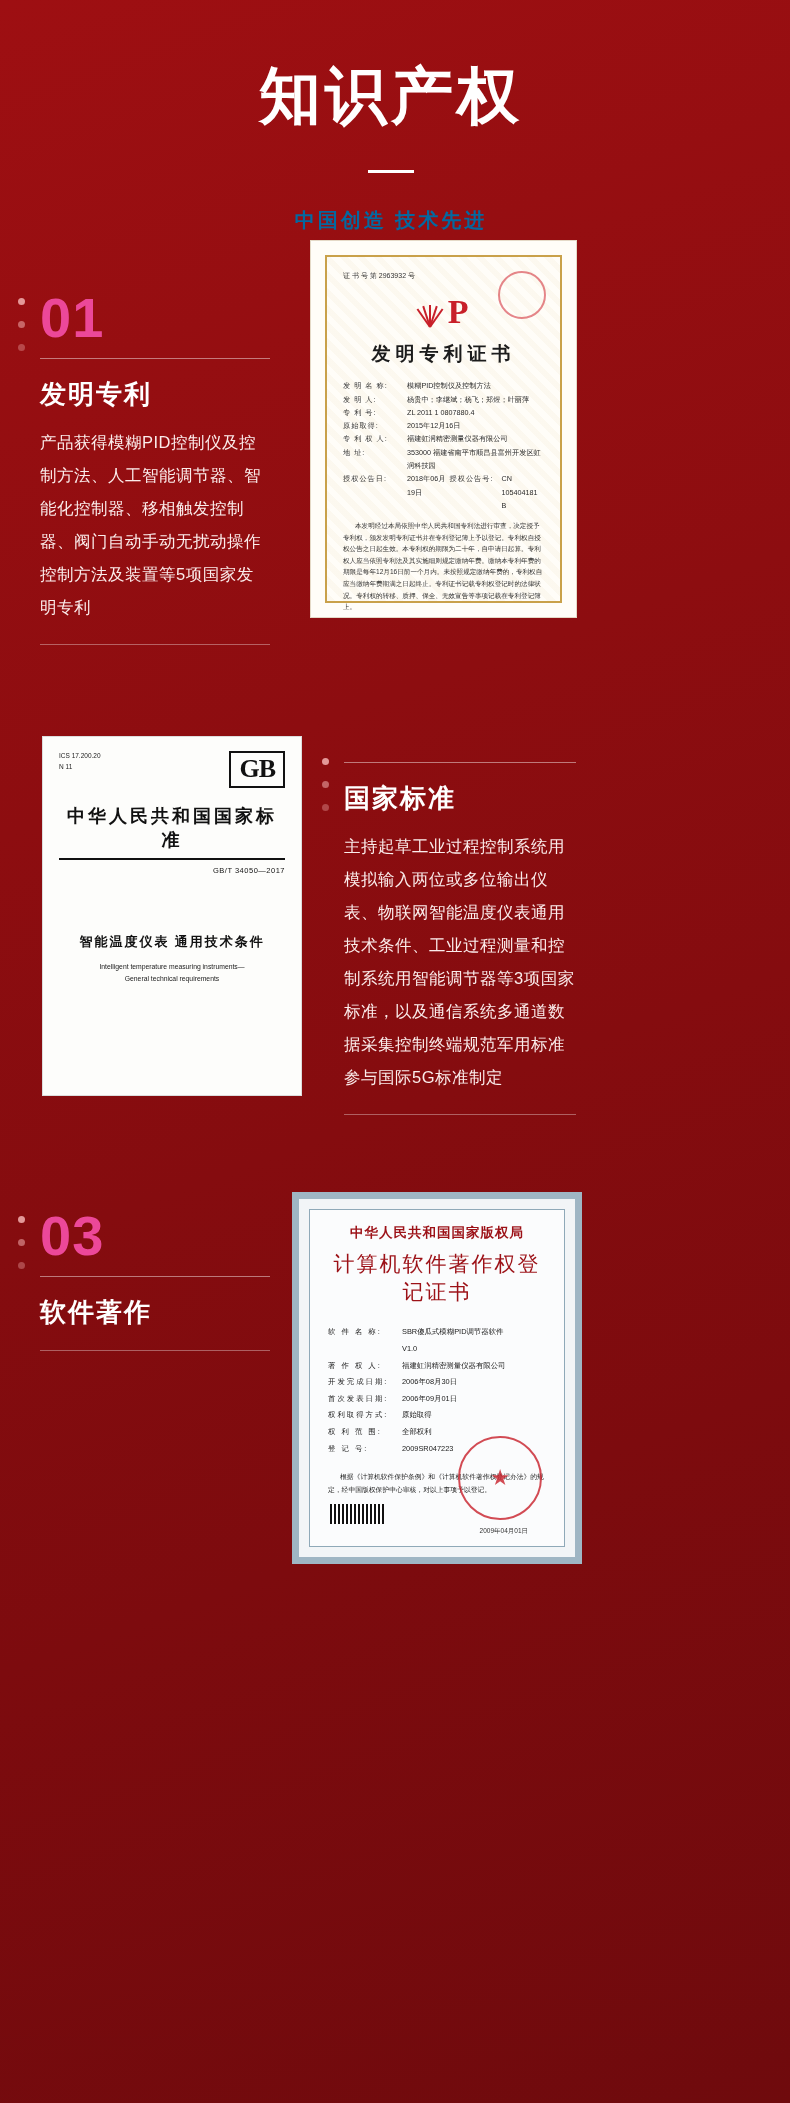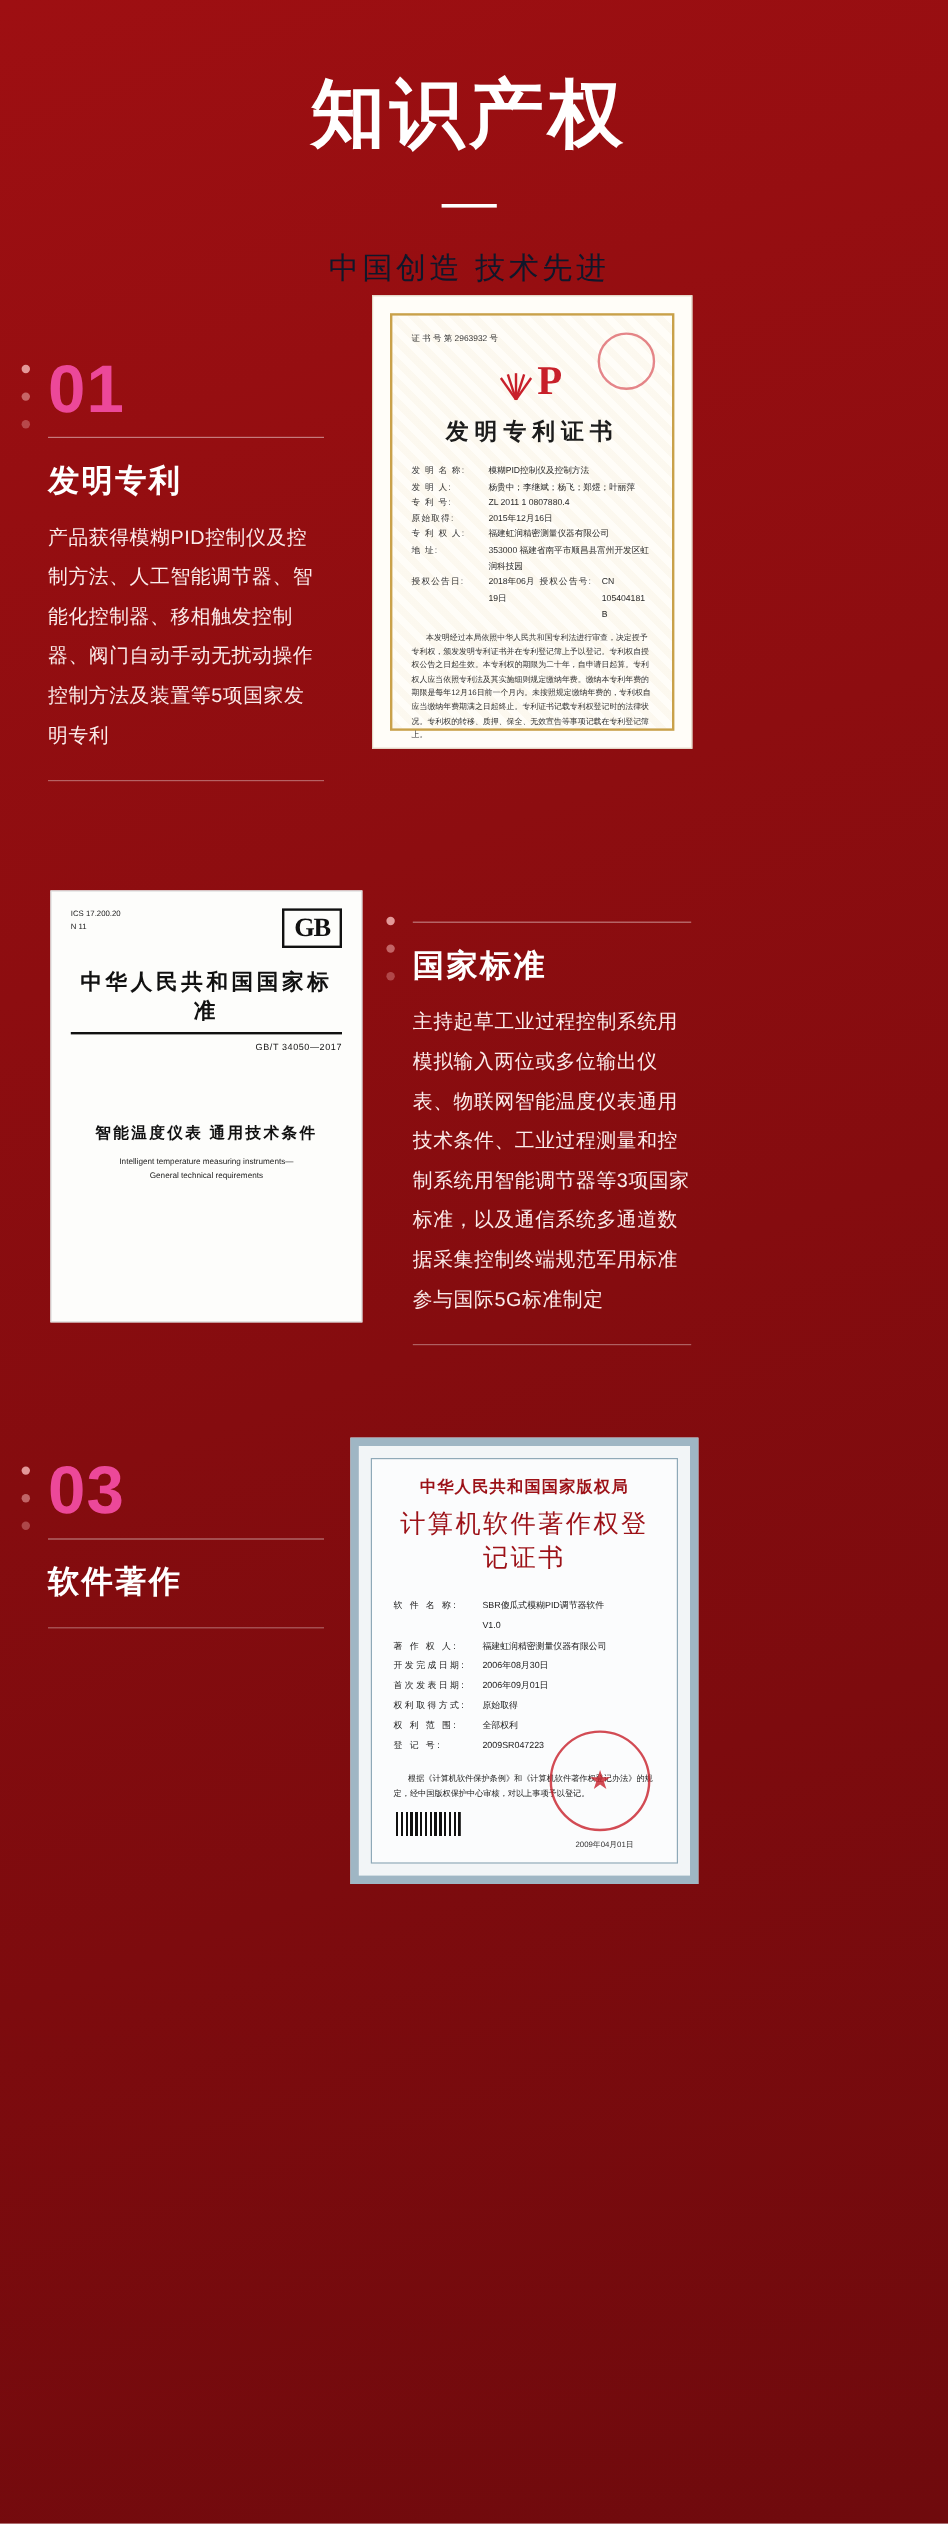--- a/index.html
+++ b/index.html
@@ -20,24 +20,24 @@
     font-size: 62px;
     font-weight: 700;
     letter-spacing: 4px;
     line-height: 1.1;
   }
   .rule {
     width: 46px; height: 3px; background: #fff;
     margin: 40px auto 34px auto;
   }
   .header h2 {
-    font-size: 25px;
-    font-weight: 400;
+    font-size: 20px;
+    font-weight: 700;
     letter-spacing: 3px;
-    color: #0f172a;
+    color: #0369a1;
   }
 
   
   .section { position: relative; width: 790px; }
   .sec-inner { position: relative; height: 100%; }
 
   .dots {
     position: absolute;
     width: 10px;
   }
@@ -142,21 +142,21 @@
     width: 48px; height: 48px; border-radius: 50%;
     border: 2px solid #d0252f; opacity: .55;
   }
 
   
   .cert-gb { background: #fdfdfb; border: 1px solid #ddd; padding: 14px 16px; }
   .gb-top { display: flex; justify-content: space-between; align-items: flex-start; }
   .gb-code { font-size: 6.5px; color: #222; line-height: 1.6; }
   .gb-mark {
     border: 2px solid #111; padding: 1px 8px 2px 8px;
-    font-size: 22px; font-weight: 700; font-family: "Liberation Serif", serif;
+    font-size: 26px; font-weight: 700; font-family: "Liberation Serif", serif;
     letter-spacing: -1px; color: #111; position: relative;
   }
   .gb-title {
     text-align: center; font-size: 18px; letter-spacing: 3px;
     font-family: "Liberation Serif", serif; font-weight: 700; color: #111;
     margin: 16px 0 6px 0;
   }
   .gb-rule { height: 2px; background: #111; margin: 4px 0 6px 0; }
   .gb-std { text-align: right; font-size: 7.5px; color: #111; letter-spacing: .5px;}
   .gb-name {

